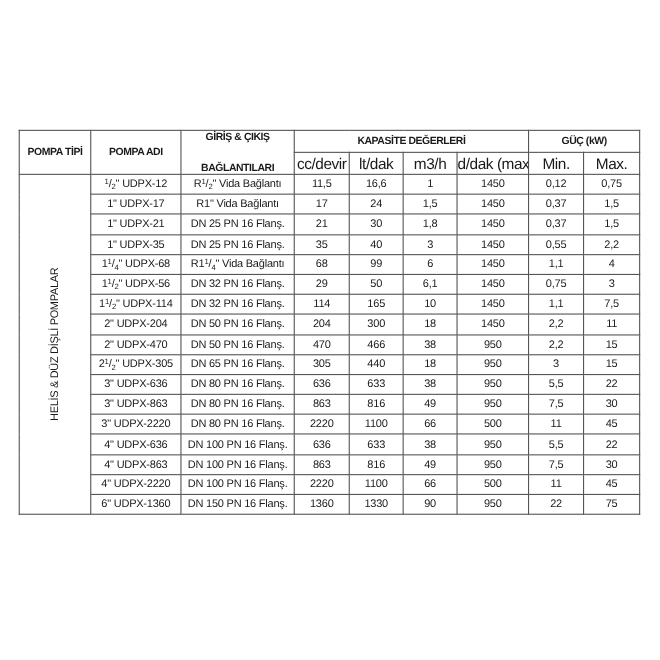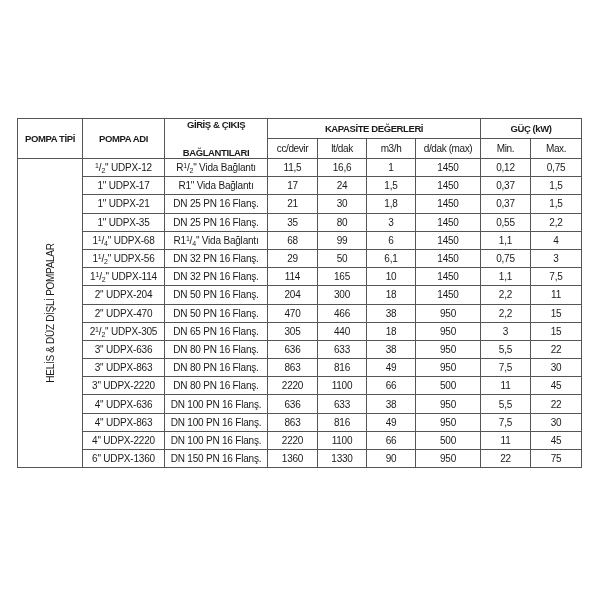--- a/index.html
+++ b/index.html
@@ -10,21 +10,21 @@
     width: 564px; border-collapse: collapse; table-layout: fixed;
     font-size: 10px; letter-spacing: -0.2px;
   }
   table.spec td, table.spec th {
     border: 1px solid #555555; padding: 0; text-align: center;
     vertical-align: middle; font-weight: normal; white-space: nowrap;
     overflow: hidden;
   }
   table.spec thead th { font-weight: bold; font-size: 9.5px; letter-spacing: -0.4px; }
   table.spec thead tr.h1 th { height: 16px; }
-  table.spec thead tr.h2 th { height: 16px; font-weight: normal; font-size: 10px; }
+  table.spec thead tr.h2 th { height: 16px; font-weight: normal; font-size: 14px; }
   table.spec tbody td { height: 17.2px; }
   .vcell { position: relative; }
   .vlabel {
     position: absolute; left: 50%; top: 50%;
     transform: translate(-50%, -50%) rotate(-90deg);
     white-space: nowrap; font-size: 10px; letter-spacing: -0.3px;
   }
   sup.f, sub.f { font-size: 7px; line-height: 0; }
   sup.f { vertical-align: 3px; }
   sub.f { vertical-align: -2px; }
@@ -104,21 +104,21 @@
         <td>30</td>
         <td>1,8</td>
         <td>1450</td>
         <td>0,37</td>
         <td>1,5</td>
       </tr>
       <tr>
         <td><span>1" UDPX-35</span></td>
         <td><span>DN 25 PN 16 Flanş.</span></td>
         <td>35</td>
-        <td>80</td>
+        <td>40</td>
         <td>3</td>
         <td>1450</td>
         <td>0,55</td>
         <td>2,2</td>
       </tr>
       <tr>
         <td><span>1</span><sup class="f">1</sup><span>/</span><sub class="f">4</sub><span>" UDPX-68</span></td>
         <td><span>R1</span><sup class="f">1</sup><span>/</span><sub class="f">4</sub><span>" Vida Bağlantı</span></td>
         <td>68</td>
         <td>99</td>

